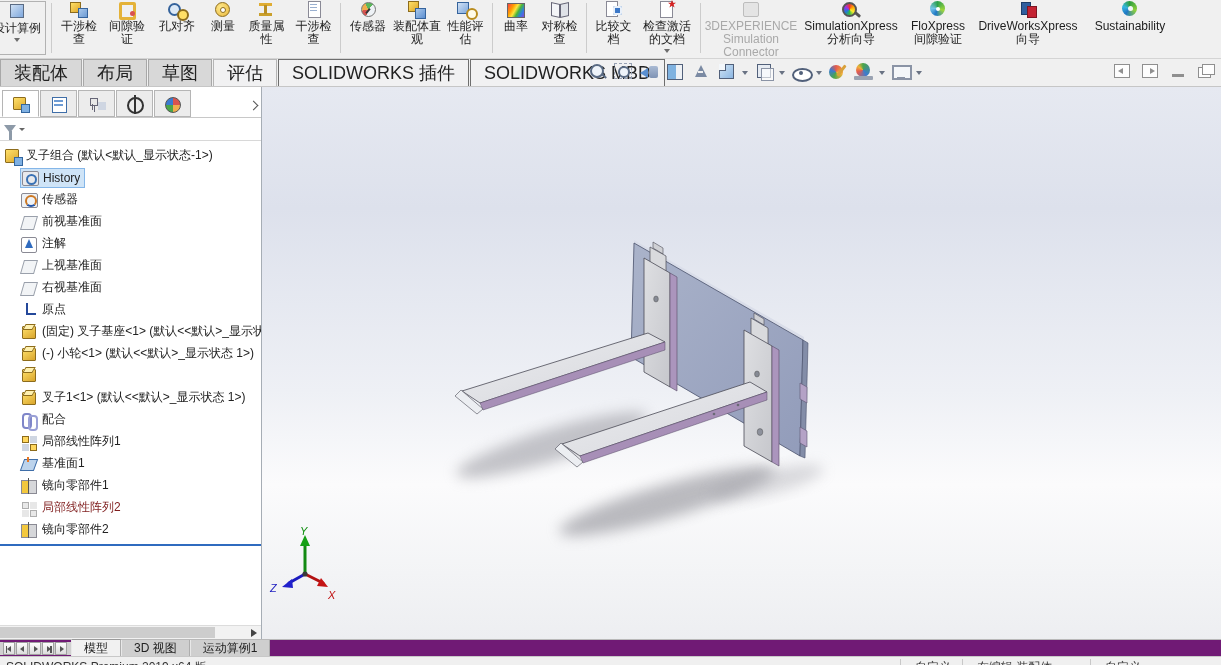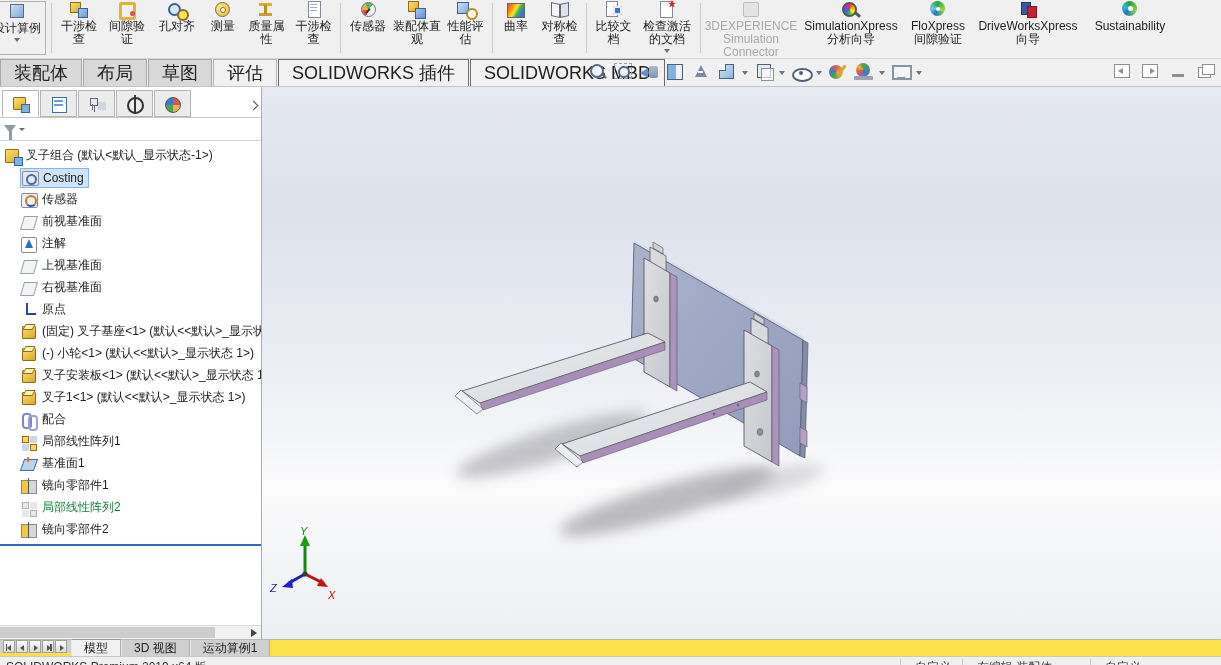--- a/index.html
+++ b/index.html
@@ -117,21 +117,21 @@
   .funnel{width:0;height:0;border-left:6px solid transparent;border-right:6px solid transparent;border-top:8px solid #8d9aa8;position:relative;margin-right:3px}
   .funnel::after{content:"";position:absolute;left:-1.5px;top:-2px;width:3px;height:9px;background:#8d9aa8}
   .fcaret{width:0;height:0;border-left:3px solid transparent;border-right:3px solid transparent;border-top:3.5px solid #666}
 
   .tree{flex:1;padding-top:5px;overflow:hidden}
   .trow{display:flex;align-items:flex-start;height:22px;padding-left:20px;white-space:nowrap}
   .trow.root{padding-left:4px}
   .rowin{display:flex;align-items:center;padding:1px 4px 1px 1px}
   .trow.sel .rowin{background:#cfe4f7;border:1px solid #84b6e8}
   .tlab{overflow:hidden;max-width:228px}
-  .trow.sup .tlab{color:#15803d}
+  .trow.sup .tlab{color:#7f1d1d}
   .trow.sup .tico{filter:grayscale(1);opacity:.55}
   .tico{width:16px;height:16px;margin-right:5px;position:relative;flex:none}
   .tico::before,.tico::after{content:"";position:absolute}
   .t-assembly::before{left:0;top:1px;width:12px;height:12px;background:linear-gradient(145deg,#ffe06a,#dca92e);border:1px solid #8d6c1c;border-radius:1px}
   .t-assembly::after{left:9px;top:9px;width:7px;height:7px;background:#7fb0e2;border:1px solid #33669f}
   .t-history::before{left:0;top:1px;width:15px;height:13px;background:#e8e9ec;border:1px solid #8a8a94;border-radius:2px}
   .t-history::after{left:4px;top:4px;width:7px;height:7px;border:2px solid #3a72b5;border-radius:50%}
   .t-sensors::before{left:0;top:1px;width:15px;height:13px;background:#eef2f6;border:1px solid #8a8a94;border-radius:2px}
   .t-sensors::after{left:4px;top:3px;width:8px;height:8px;border:2px solid #cc7722;border-bottom-color:#2255aa;border-radius:50%}
   .t-anno::before{left:0;top:1px;width:14px;height:14px;background:#fff;border:1px solid #8a8a94;border-radius:2px}
@@ -152,21 +152,21 @@
   .rollback{border-top:2px solid #2f6bbf;margin-top:2px}
 
   .hscroll{height:14px;background:#f2f2f2;border-top:1px solid #dcdcdc;position:relative}
   .hthumb{position:absolute;left:0;top:1px;width:215px;height:11px;background:#cdcdcd}
   .harrow{position:absolute;right:4px;top:3px;width:0;height:0;border-top:4px solid transparent;border-bottom:4px solid transparent;border-left:6px solid #444}
 
   .viewport{flex:1;position:relative;background:linear-gradient(180deg,#e6e9f1 0%,#dde1ec 22%,#eef0f5 55%,#fbfbfc 72%,#f3f4f6 88%,#edeef1 100%);overflow:hidden}
   .viewport svg{position:absolute;left:0;top:0}
 
   
-  .motionbar{height:17px;background:#fde047;border-top:1px solid #b9b9b9;display:flex;align-items:flex-start}
+  .motionbar{height:17px;background:#701a75;border-top:1px solid #b9b9b9;display:flex;align-items:center}
   .mnavs{display:flex;align-items:center;padding:0 3px;background:#d0d0d0}
   .mb{width:12px;height:13px;border:1px solid #a0a0a0;background:linear-gradient(#fdfdfd,#dcdcdc);position:relative;margin-right:1px}
   .mb::before{content:"";position:absolute;top:3.5px}
   .mb.l::before{left:3px;border-top:3px solid transparent;border-bottom:3px solid transparent;border-right:4px solid #555}
   .mb.r::before{left:4px;border-top:3px solid transparent;border-bottom:3px solid transparent;border-left:4px solid #555}
   .mb.bar::after{content:"";position:absolute;left:1.5px;top:3px;width:1.5px;height:7px;background:#555}
   .mb.bar2::after{content:"";position:absolute;right:1.5px;top:3px;width:1.5px;height:7px;background:#555}
   .mtab{padding:0 12px;display:flex;align-items:center;font-size:12px;background:#cfcfcf;border-right:1px solid #aeaeae;border-left:1px solid #e8e8e8}
   .mtab.active{background:#f1f1f1;border-top:1px solid #9a9a9a;margin-top:-1px}
 
@@ -334,21 +334,21 @@
     <div class="tree">
       <div class="trow root">
           <span class="rowin">
             <span class="tico t-assembly"></span>
             <span class="tlab">叉子组合  (默认&lt;默认_显示状态-1&gt;)</span>
           </span>
         </div>
       <div class="trow sel">
           <span class="rowin">
             <span class="tico t-history"></span>
-            <span class="tlab">Costing</span>
+            <span class="tlab">History</span>
           </span>
         </div>
       <div class="trow">
           <span class="rowin">
             <span class="tico t-sensors"></span>
             <span class="tlab">传感器</span>
           </span>
         </div>
       <div class="trow">
           <span class="rowin">
@@ -388,21 +388,20 @@
         </div>
       <div class="trow">
           <span class="rowin">
             <span class="tico t-part"></span>
             <span class="tlab">(-) 小轮&lt;1&gt; (默认&lt;&lt;默认&gt;_显示状态 1&gt;)</span>
           </span>
         </div>
       <div class="trow">
           <span class="rowin">
             <span class="tico t-part"></span>
-            <span class="tlab">叉子安装板&lt;1&gt; (默认&lt;&lt;默认&gt;_显示状态 1</span>
           </span>
         </div>
       <div class="trow">
           <span class="rowin">
             <span class="tico t-part"></span>
             <span class="tlab">叉子1&lt;1&gt; (默认&lt;&lt;默认&gt;_显示状态 1&gt;)</span>
           </span>
         </div>
       <div class="trow">
           <span class="rowin">

